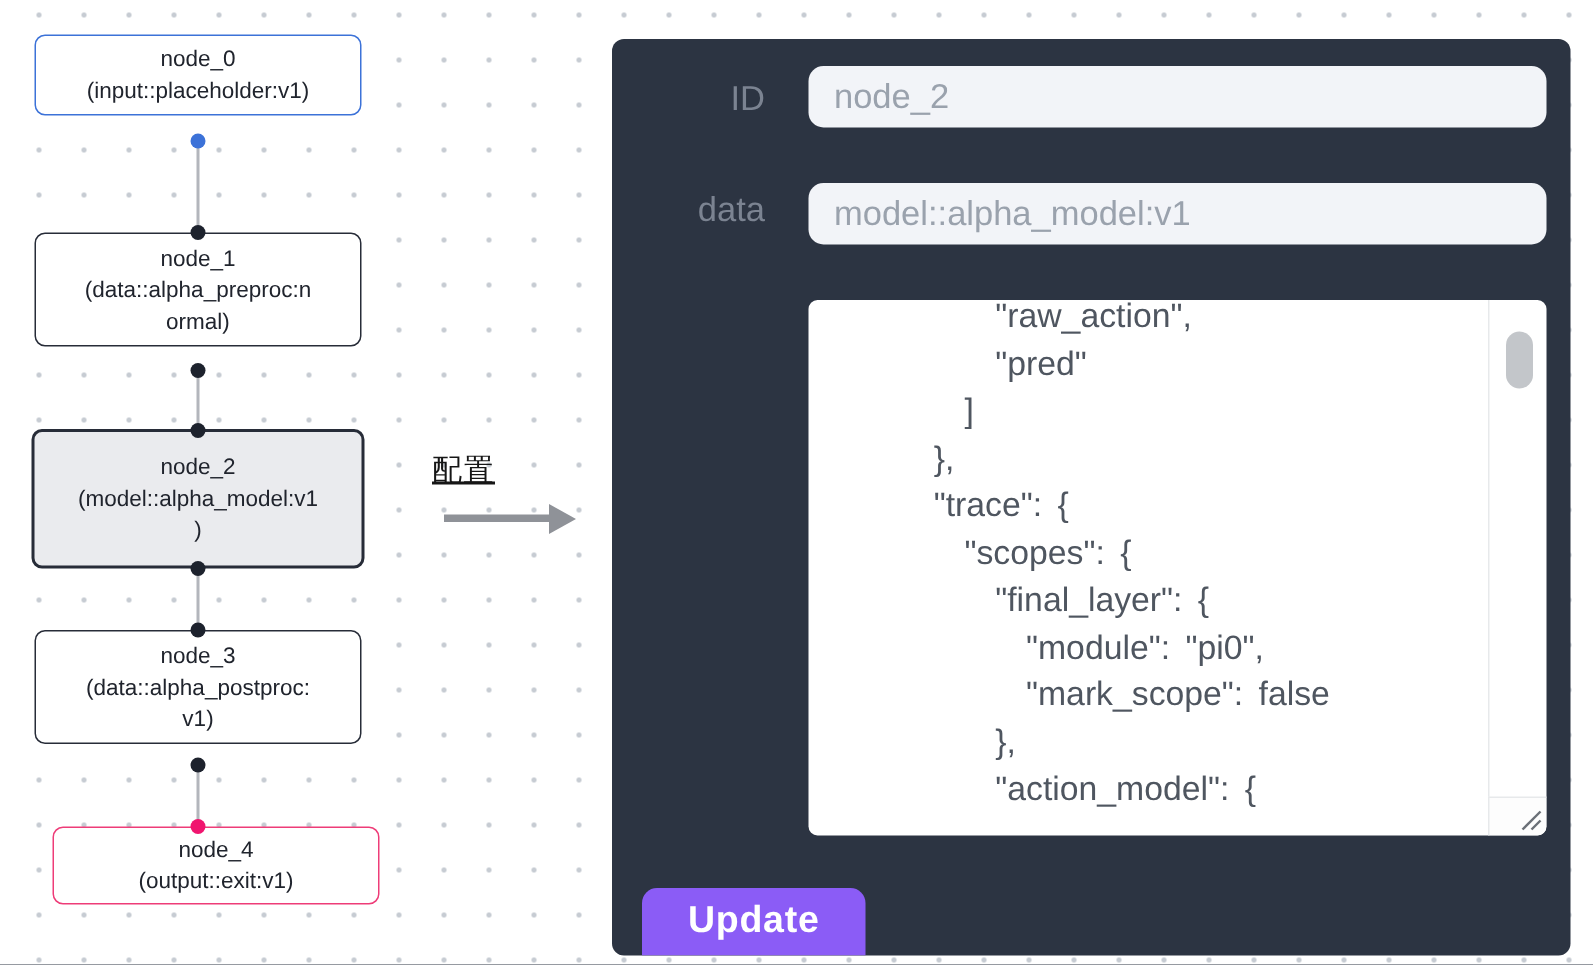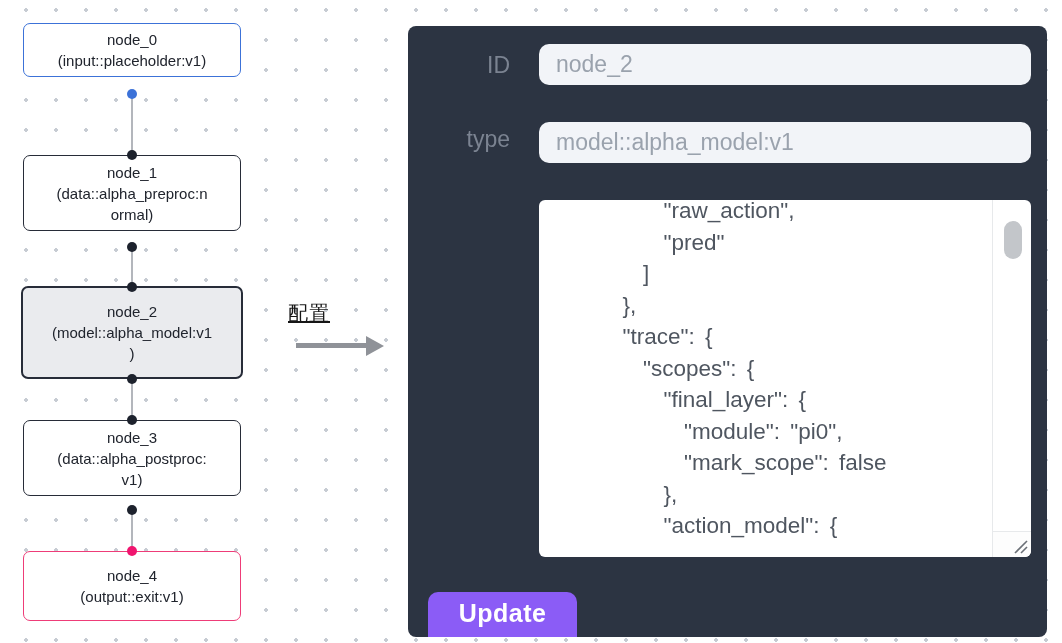--- a/index.html
+++ b/index.html
@@ -17,21 +17,21 @@
     position:absolute;left:23px;width:218px;box-sizing:border-box;
     background:#ffffff;border:1.6px solid #272c38;border-radius:7px;
     display:flex;align-items:center;justify-content:center;
     text-align:center;white-space:pre-line;
     font-size:15px;line-height:21px;color:#20242d;
   }
   .node-0{top:23px;height:54px;border-color:#3c72d8;}
   .node-1{top:155px;height:76px;}
   .node-2{top:286px;height:93px;left:21px;width:222px;background:#eaebee;border-width:2.4px;}
   .node-3{top:420px;height:76px;}
-  .node-4{top:551px;height:70px;border-color:#ee3c78;}
+  .node-4{top:551px;height:52px;border-color:#ee3c78;margin-left:12px;}
 
   .edge{position:absolute;left:131px;width:2px;background:#b3b6bc;}
   .edge-1{top:94px;height:61px;}
   .edge-2{top:247px;height:40px;}
   .edge-3{top:379px;height:41px;}
   .edge-4{top:510px;height:41px;}
 
   .handle{position:absolute;left:127px;width:10px;height:10px;border-radius:50%;background:#1d222d;}
   .h-n0-out{top:89px;background:#3c72d8;}
   .h-n1-in{top:150px;} .h-n1-out{top:242px;}
@@ -135,21 +135,21 @@
 
 <div class="transition-label">配置</div>
 <div class="arrow-shaft"></div>
 <div class="arrow-head"></div>
 
 <div class="panel">
 
   <div class="field-label label-id">ID</div>
   <input class="text-input input-id" type="text" readonly="" value="node_2" style="">
 
-  <div class="field-label label-type">type</div>
+  <div class="field-label label-type">data</div>
   <input class="text-input input-type" type="text" readonly="" value="model::alpha_model:v1" style="">
 
 
   <div class="config-box">
     <pre class="config-text">      "raw_action",
       "pred"
     ]
   },
   "trace": {
     "scopes": {

